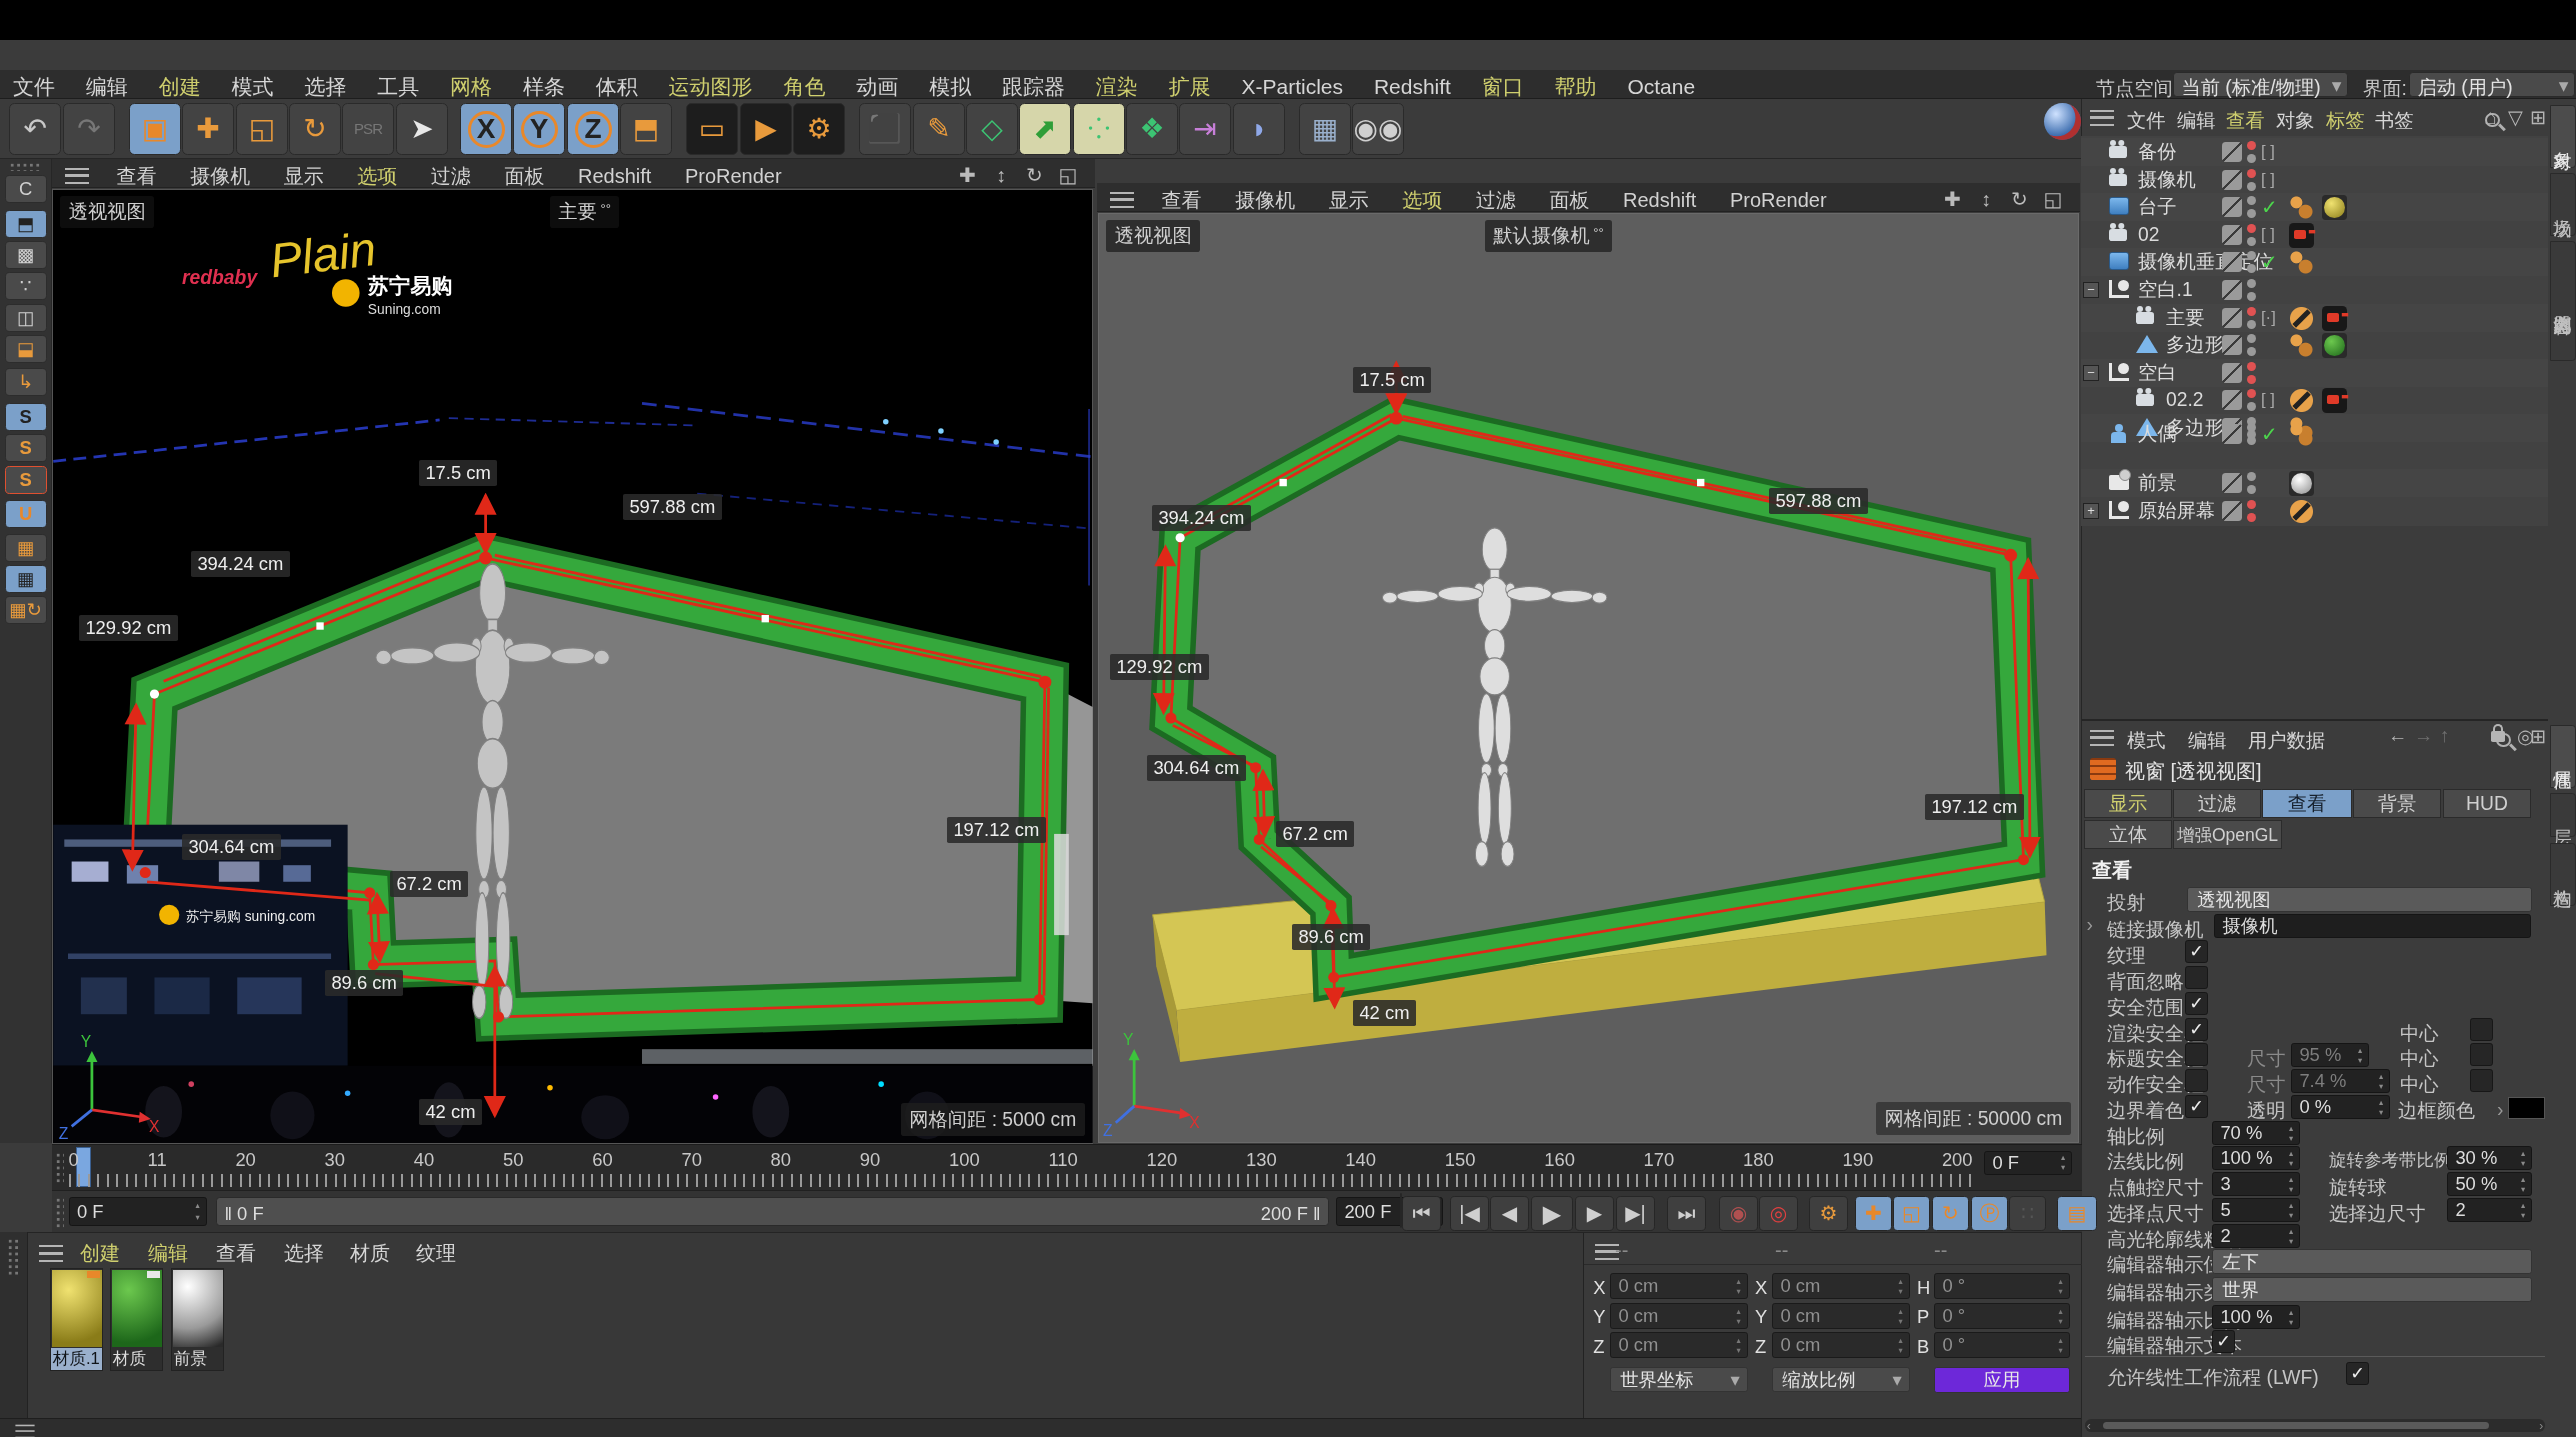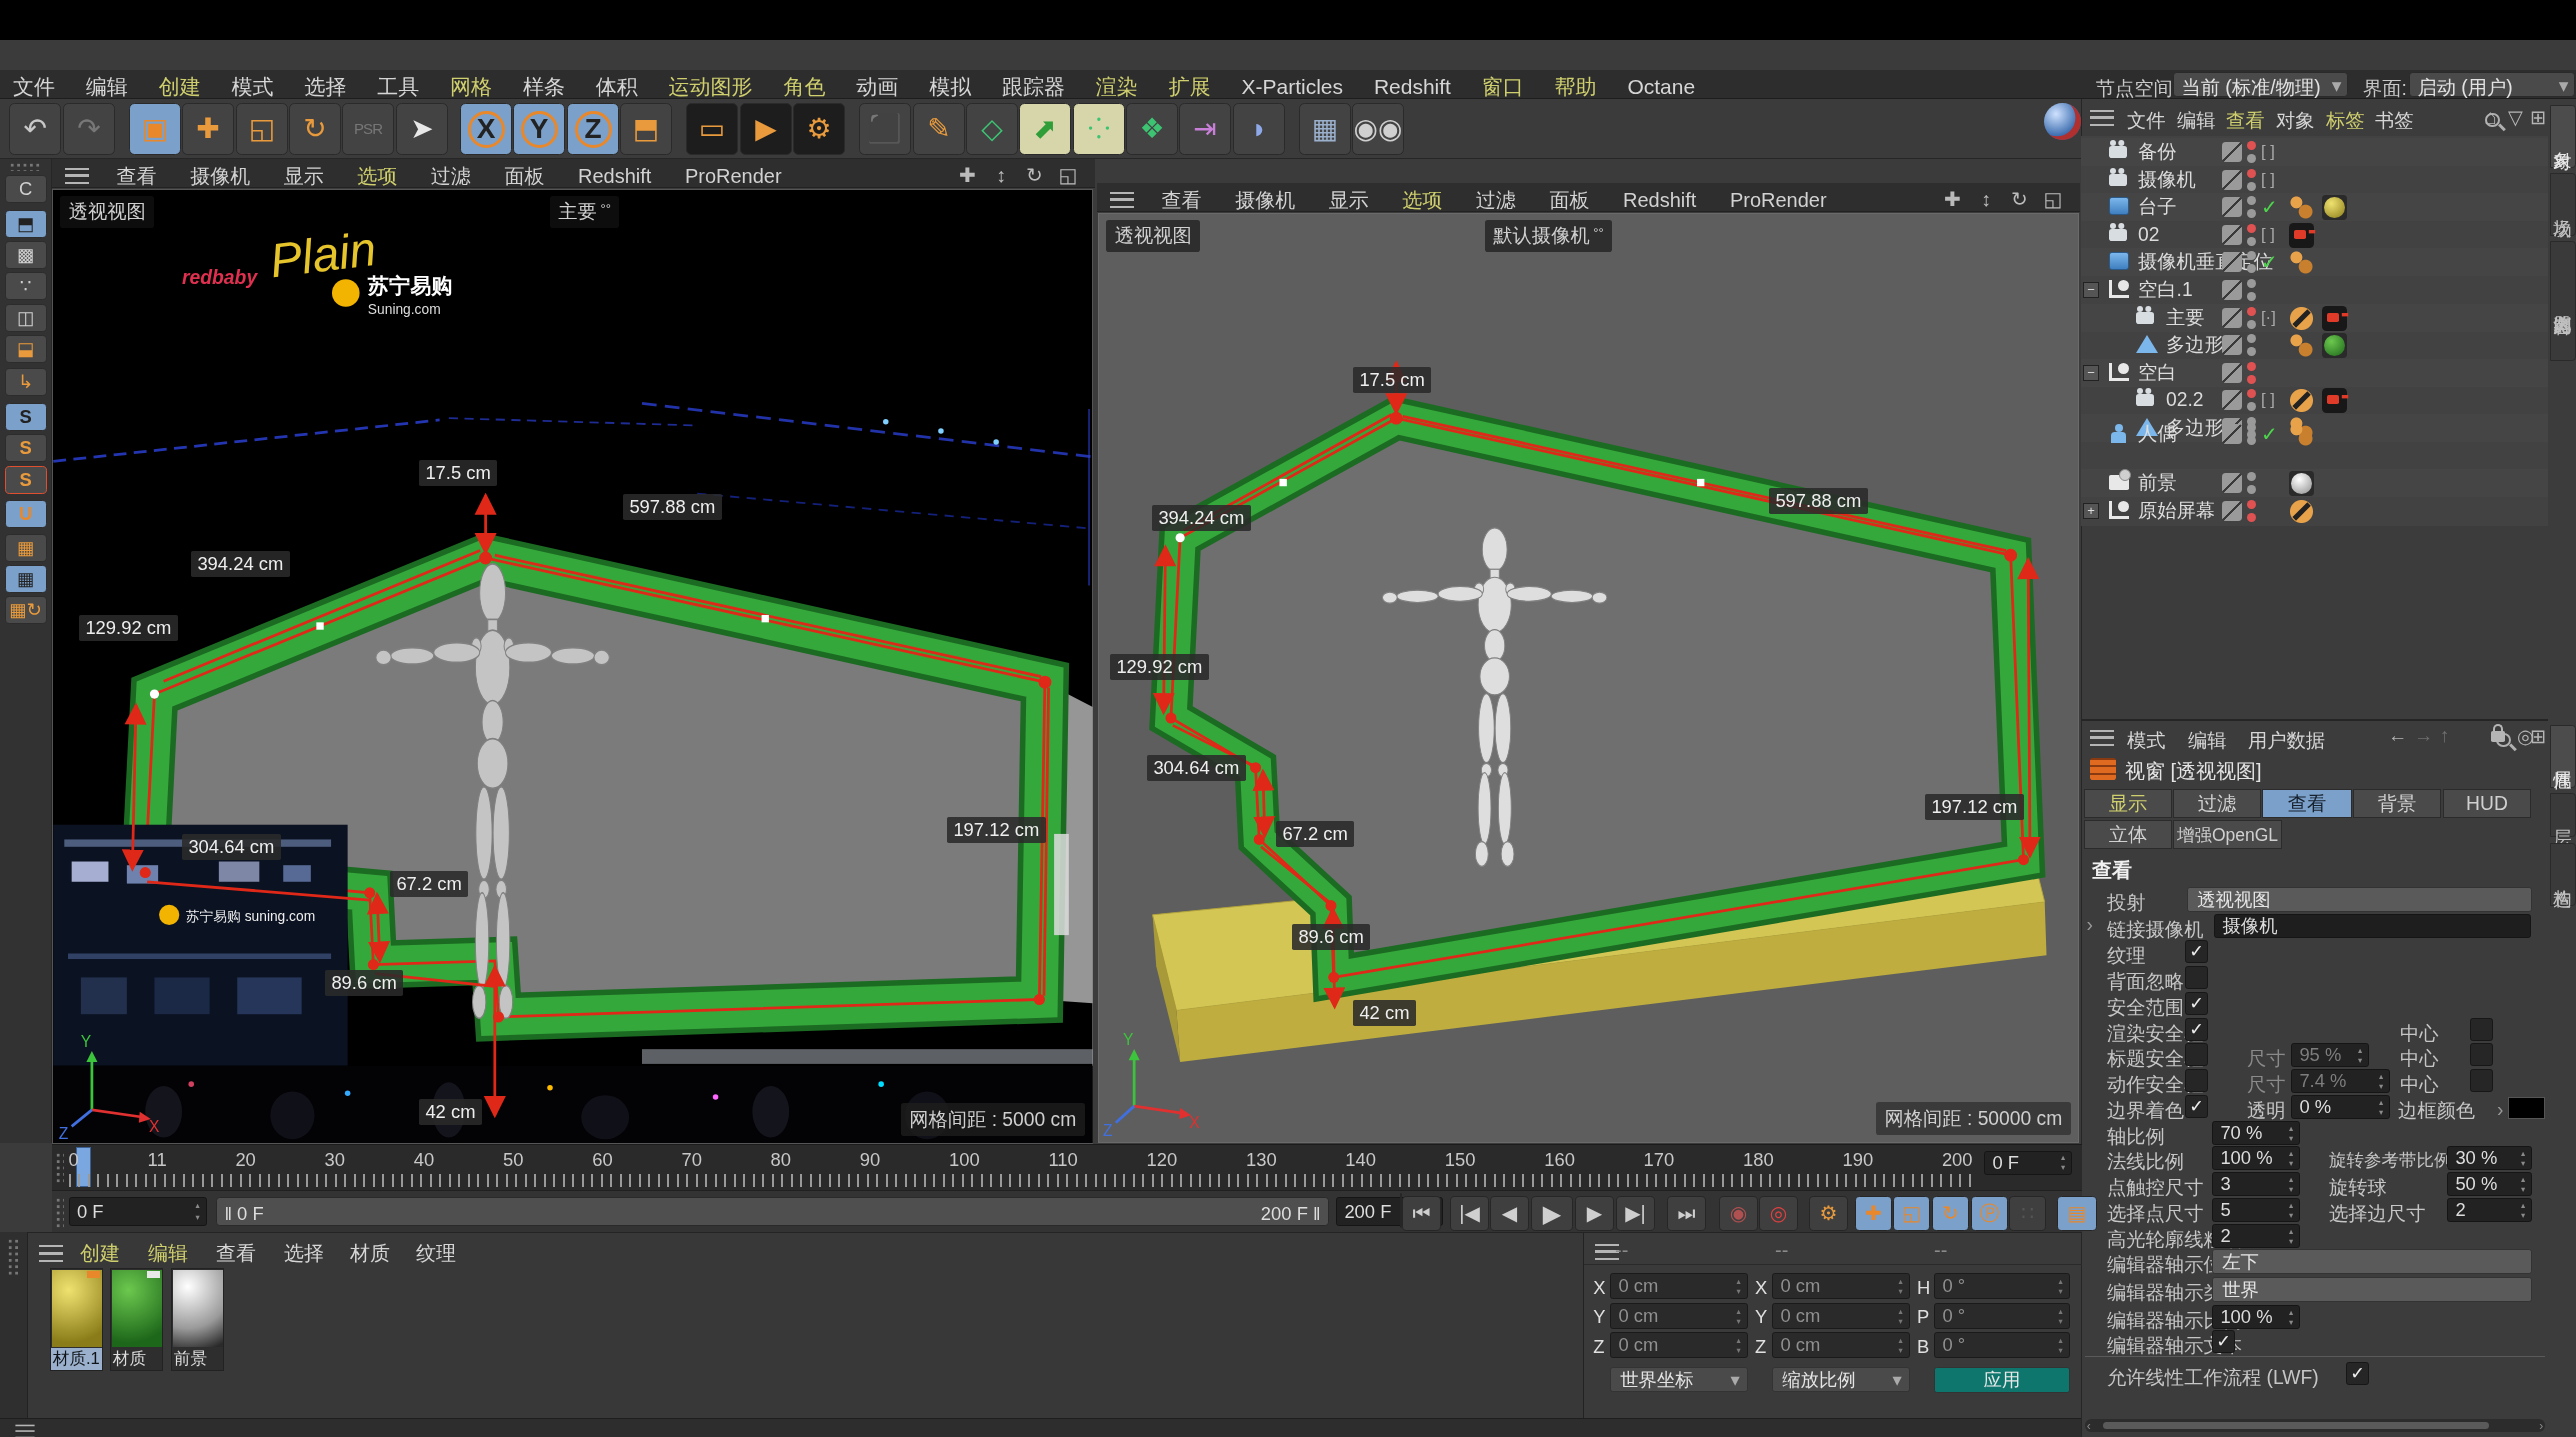--- a/index.html
+++ b/index.html
@@ -833,21 +833,21 @@
     <span class="abs sb" style="left:9.2px;top:68px;color:#e0e0e0">Y</span><span class="cfield" style="left:26px;top:70px;width:138px"><span>0 cm</span><span class="ar">▴<br>▾</span></span>
     <span class="abs sb" style="left:171px;top:68px;color:#e0e0e0">Y</span><span class="cfield" style="left:188px;top:70px;width:138px"><span>0 cm</span><span class="ar">▴<br>▾</span></span>
     <span class="abs sb" style="left:333px;top:68px;color:#e0e0e0">P</span><span class="cfield" style="left:350px;top:70px;width:136px"><span>0 °</span><span class="ar">▴<br>▾</span></span>
     
     <span class="abs sb" style="left:9.2px;top:98px;color:#e0e0e0">Z</span><span class="cfield" style="left:26px;top:99px;width:138px"><span>0 cm</span><span class="ar">▴<br>▾</span></span>
     <span class="abs sb" style="left:171px;top:98px;color:#e0e0e0">Z</span><span class="cfield" style="left:188px;top:99px;width:138px"><span>0 cm</span><span class="ar">▴<br>▾</span></span>
     <span class="abs sb" style="left:333px;top:98px;color:#e0e0e0">B</span><span class="cfield" style="left:350px;top:99px;width:136px"><span>0 °</span><span class="ar">▴<br>▾</span></span>
     
     <span class="dd" style="left:26px;top:134px;width:138px;background:#4a4a4a"><span>世界坐标</span><span class="abs" style="right:7.4px;color:#aaa">▾</span></span>
     <span class="dd" style="left:188px;top:134px;width:138px;background:#4a4a4a"><span>缩放比例</span><span class="abs" style="right:7.4px;color:#aaa">▾</span></span>
-    <span class="abs" style="left:350px;top:134px;width:136px;height:26px;background:#0f766e;border:0.9px solid #333;border-radius:2.8px;text-align:center;line-height:24px;color:#e8e8e8;font-size:18.4px">应用</span>
+    <span class="abs" style="left:350px;top:134px;width:136px;height:26px;background:#6d28d9;border:0.9px solid #333;border-radius:2.8px;text-align:center;line-height:24px;color:#e8e8e8;font-size:18.4px">应用</span>
   </div>
 
   <div class="abs" style="left:0;top:1418px;width:2081px;height:20px;background:#2d2d2d;border-top:0.9px solid #1e1e1e">
     <span class="burger abs" style="left:13px;top:2.8px;transform:scale(.8)"></span>
   </div>
 
 </div>
 
 
 </body></html>

